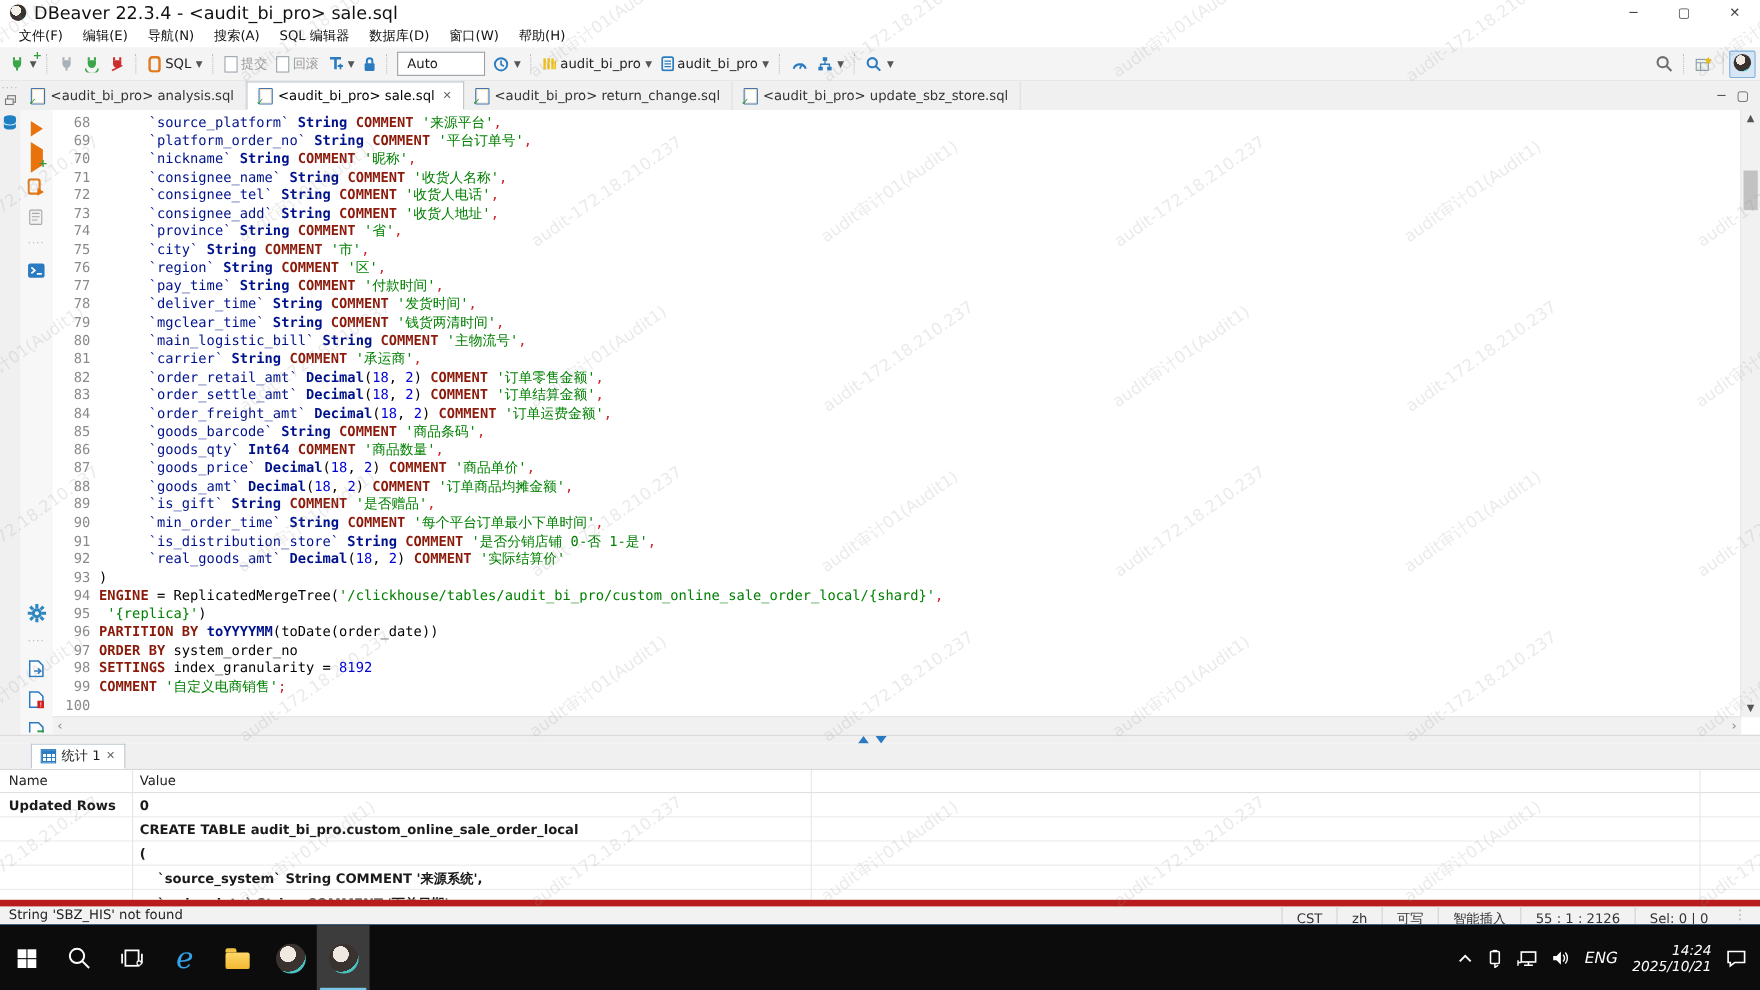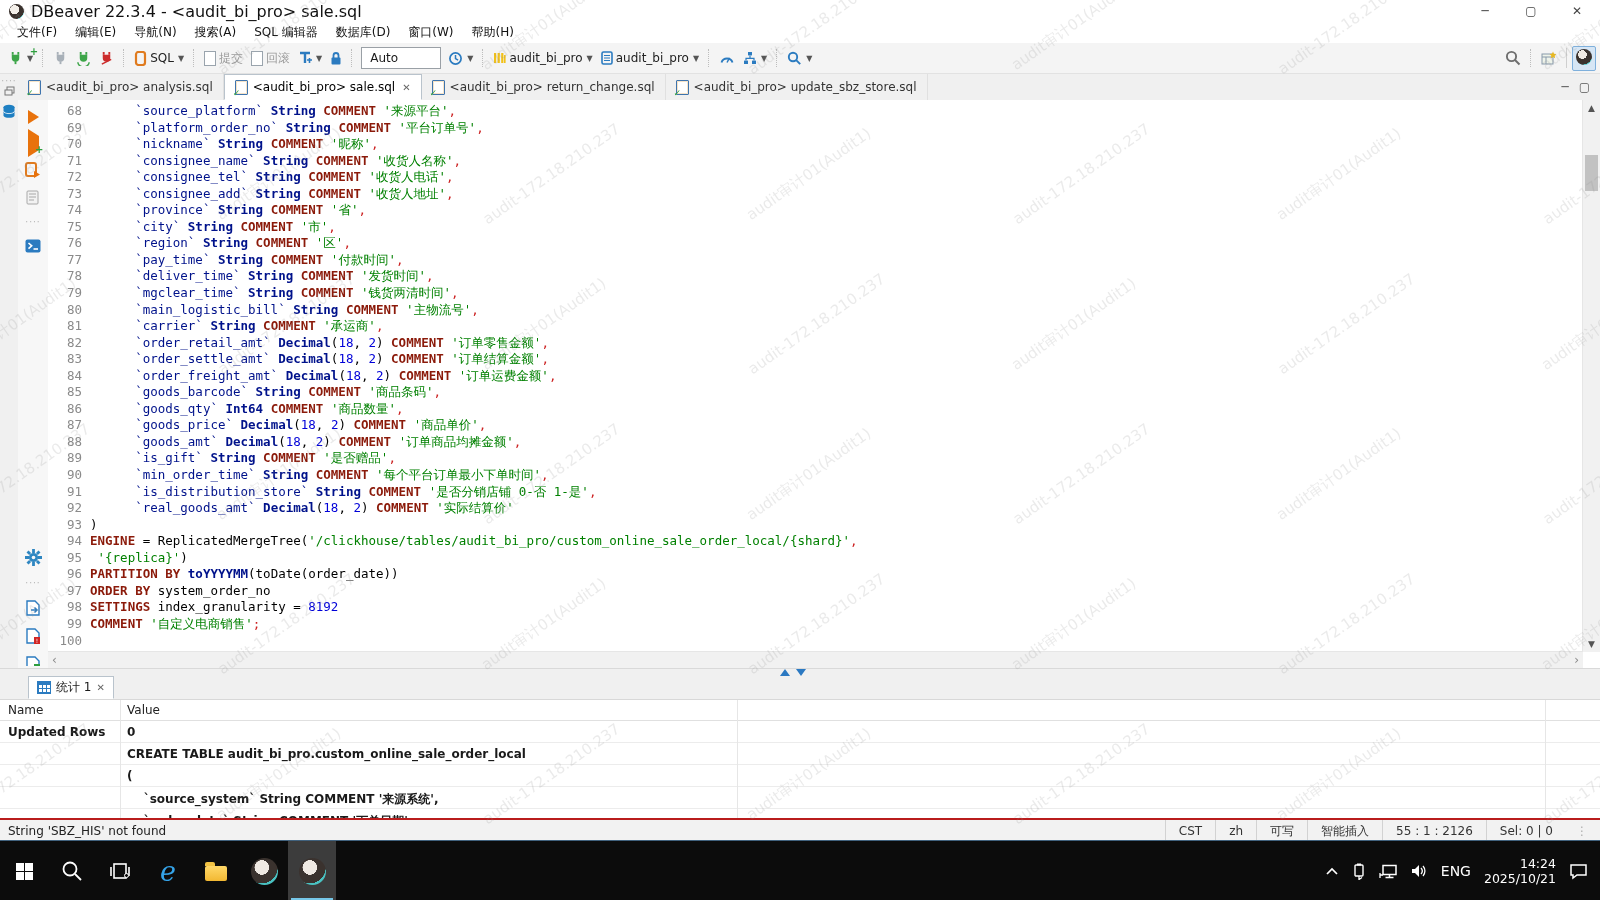--- a/index.html
+++ b/index.html
@@ -80,39 +80,39 @@
   .btable{position:relative;}
   .thead{height:20px;display:flex;border-bottom:1px solid #e0e0e0;color:#222;}
   .th1{width:120px;padding:3px 0 0 8px;box-sizing:border-box;}
   .th2{padding:3px 0 0 7px;}
   .trow{height:21px;display:flex;border-bottom:1px solid #ececec;}
   .tcell{padding-top:4px;white-space:pre;font-weight:bold;}
   .tname{width:120px;padding-left:8px;box-sizing:border-box;}
   .tvalue{padding-left:7px;}
   .colline{position:absolute;top:0;bottom:0;width:1px;background:#e6e6e6;}
   
-  .statusbar{left:0;right:0;top:818px;height:22px;background:#f2f2f2;border-top:2px solid #b91c1c;display:flex;align-items:center;}
+  .statusbar{left:0;right:0;top:818px;height:22px;background:#f2f2f2;border-top:6px solid #b91c1c;display:flex;}
   .smsg{padding-left:8px;color:#222;}
   .sseg{border-left:1px solid #d2d2d2;padding:0 13px;height:100%;display:flex;align-items:center;color:#333;}
   .sgrip{color:#b0b0b0;padding:0 10px;letter-spacing:2px;}
   
   .taskbar{left:0;right:0;top:840px;height:60px;background:#0c0c0c;border-top:1px solid rgba(110,170,220,.55);display:flex;align-items:stretch;color:#fff;}
   .ticon{width:48px;display:flex;align-items:center;justify-content:center;}
   .ticon.active{background:#3c3c3c;position:relative;}
   .ticon.active::after{content:"";position:absolute;left:3px;right:3px;bottom:0;height:3px;background:#76c7e8;}
   .win-logo{width:17px;height:17px;background:
      linear-gradient(#fff,#fff) 0 0/8px 8px no-repeat,
      linear-gradient(#fff,#fff) 9px 0/8px 8px no-repeat,
      linear-gradient(#fff,#fff) 0 9px/8px 8px no-repeat,
      linear-gradient(#fff,#fff) 9px 9px/8px 8px no-repeat;}
   .folder{width:22px;height:15px;background:linear-gradient(#ffd868,#f2b832);border-radius:2px;position:relative;margin-top:4px;}
   .folder::before{content:"";position:absolute;top:-4px;left:0;width:10px;height:4px;background:#f2c344;border-radius:2px 2px 0 0;}
   .ie-e{font-family:"DejaVu Serif","Liberation Serif",serif;font-style:italic;font-size:27px;color:#35a3e8;line-height:1;}
   .tbeaver{width:27px;height:27px;border-radius:50%;background:radial-gradient(circle at 40% 35%,#efe9e2 0 30%,#3a322e 31% 66%,#49c2c2 67% 100%);}
-  .tray{margin-left:auto;display:flex;align-items:center;gap:13px;padding-right:12px;}
+  .tray{margin-left:auto;display:flex;align-items:center;gap:13px;padding-right:12px;font-style:italic;}
   .tray .glyph{color:#fff;font-size:14px;}
   .clock{text-align:right;font-size:12.5px;line-height:15px;}
   
   .wmlayer{left:0;top:0;right:0;height:840px;pointer-events:none;z-index:40;overflow:hidden;}
   .wmt{position:absolute;transform:rotate(-35deg);color:#8f8f8f;opacity:.18;font-size:15px;white-space:nowrap;}
   svg{display:block;}
 </style>
 </head>
 <body>
 

